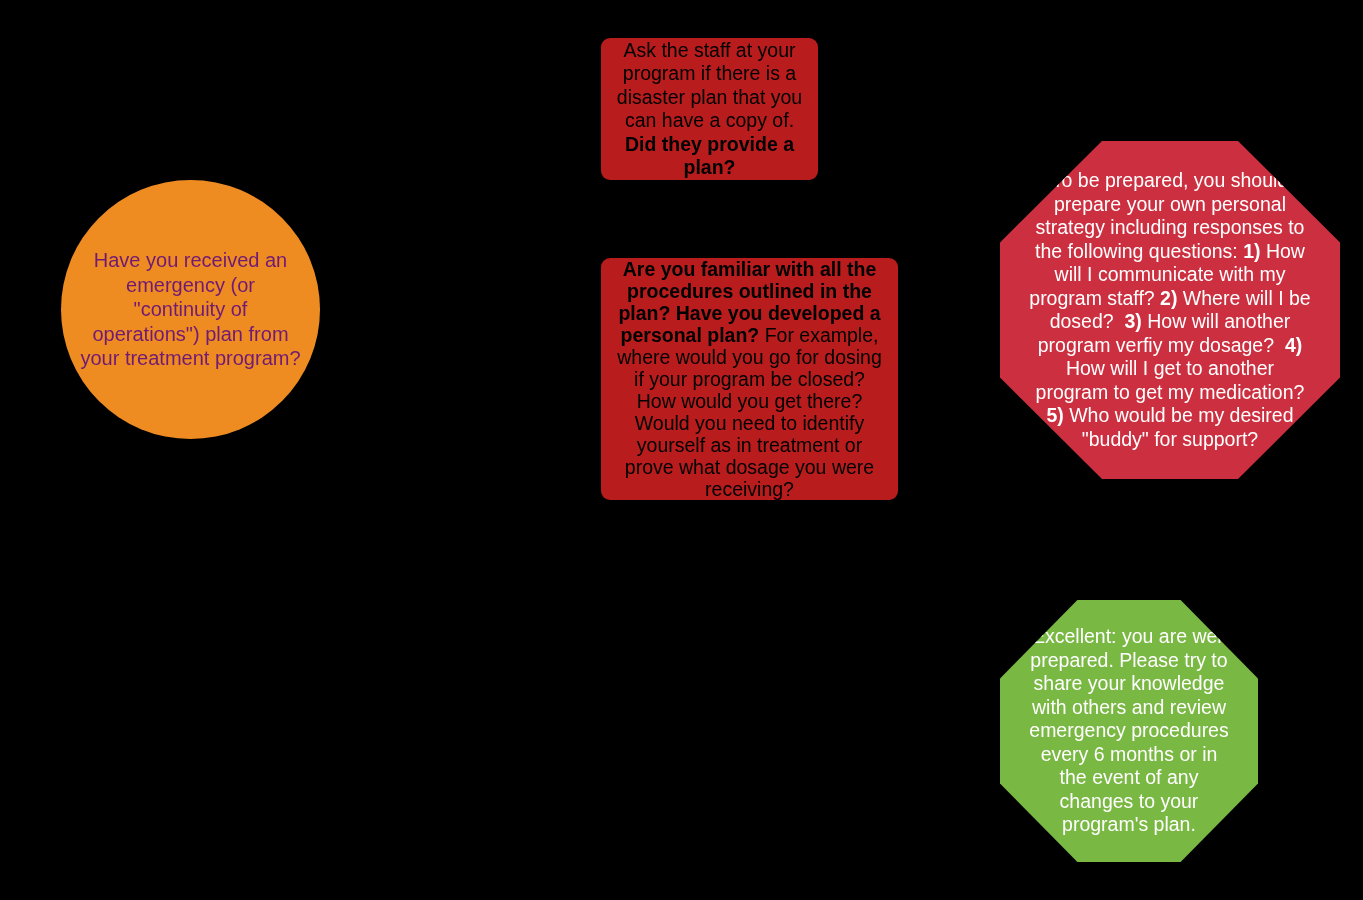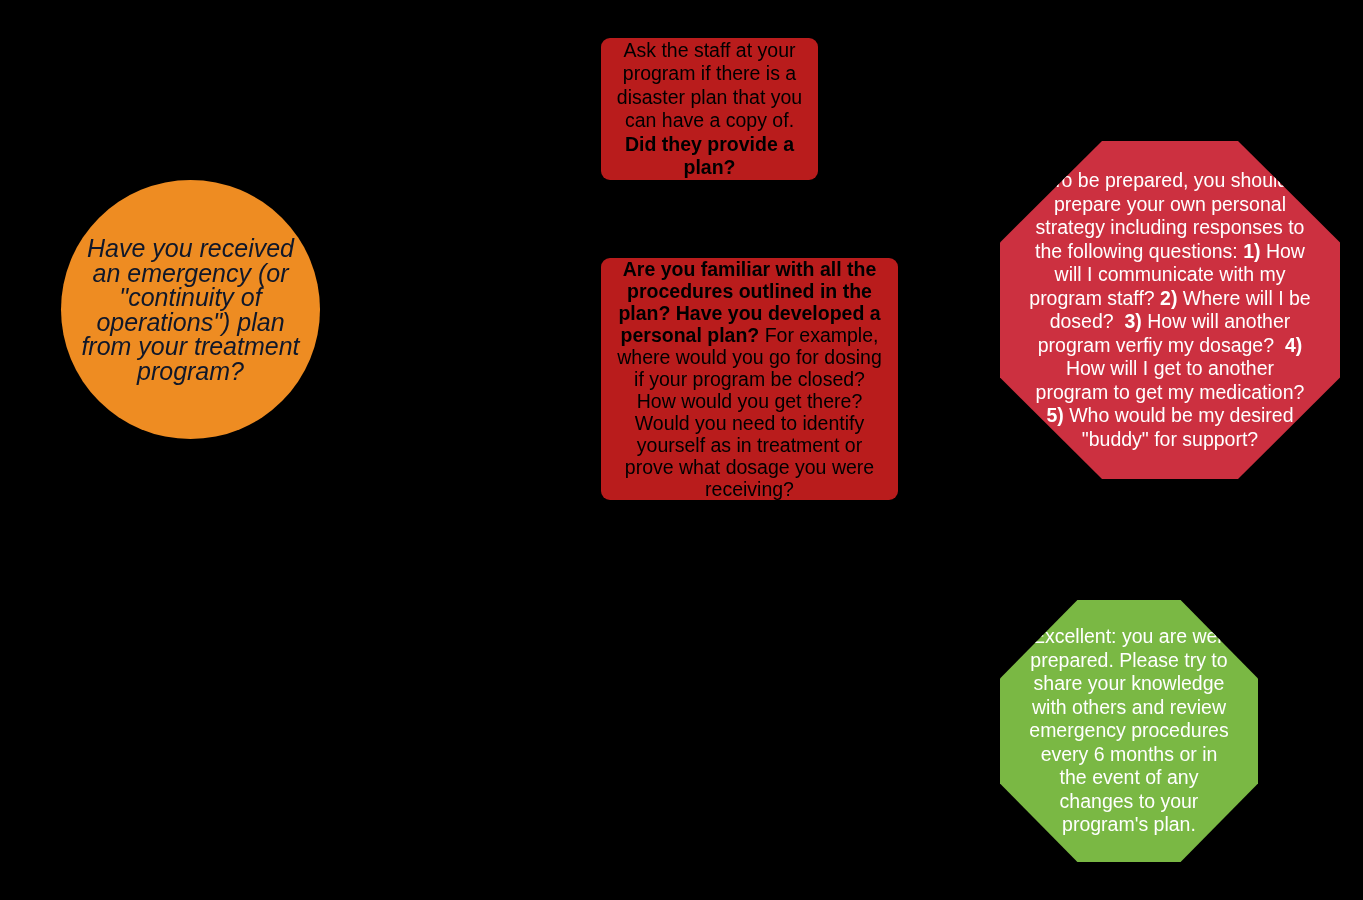--- a/index.html
+++ b/index.html
@@ -31,25 +31,24 @@
   }
 
   
   #circle-node {
     left: 61px;
     top: 180px;
     width: 259px;
     height: 259px;
     border-radius: 50%;
     background: #EE8C22;
-    color: #0f172a;
-    font-size: 25px;
+    color: #701a75;
+    font-size: 20px;
     line-height: 24.5px;
     padding: 0 18px;
-    font-style: italic;
   }
 
   
   .box {
     background: #b91c1c;
     border-radius: 9px;
     color: #000000;
   }
   #box-ask-staff {
     left: 601px;

